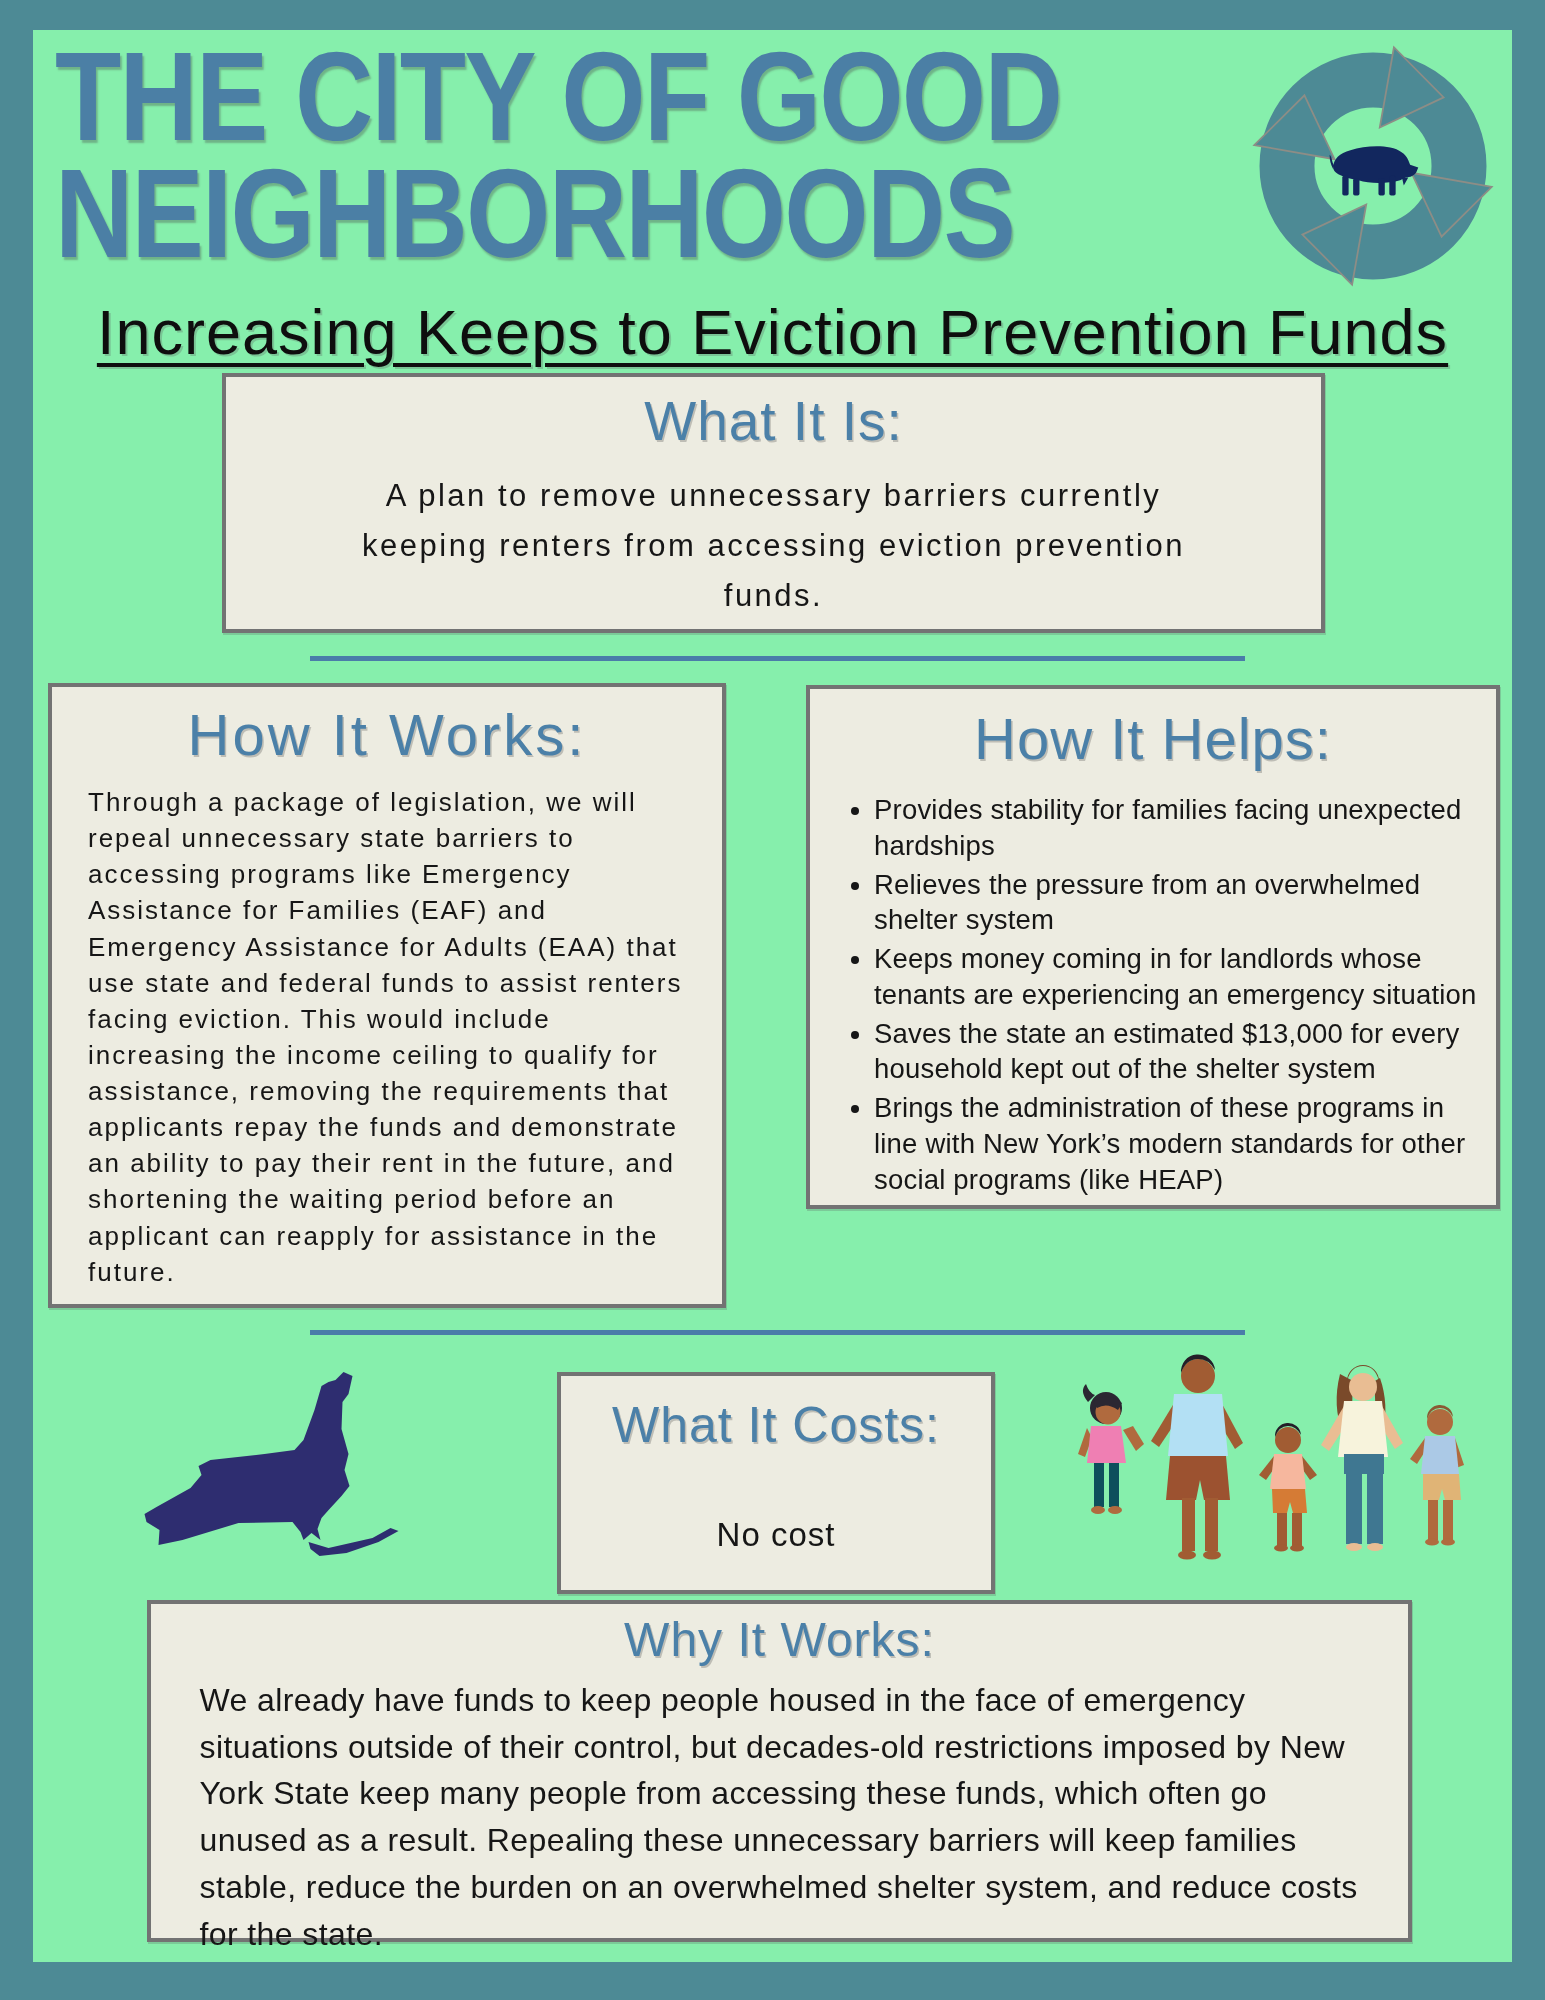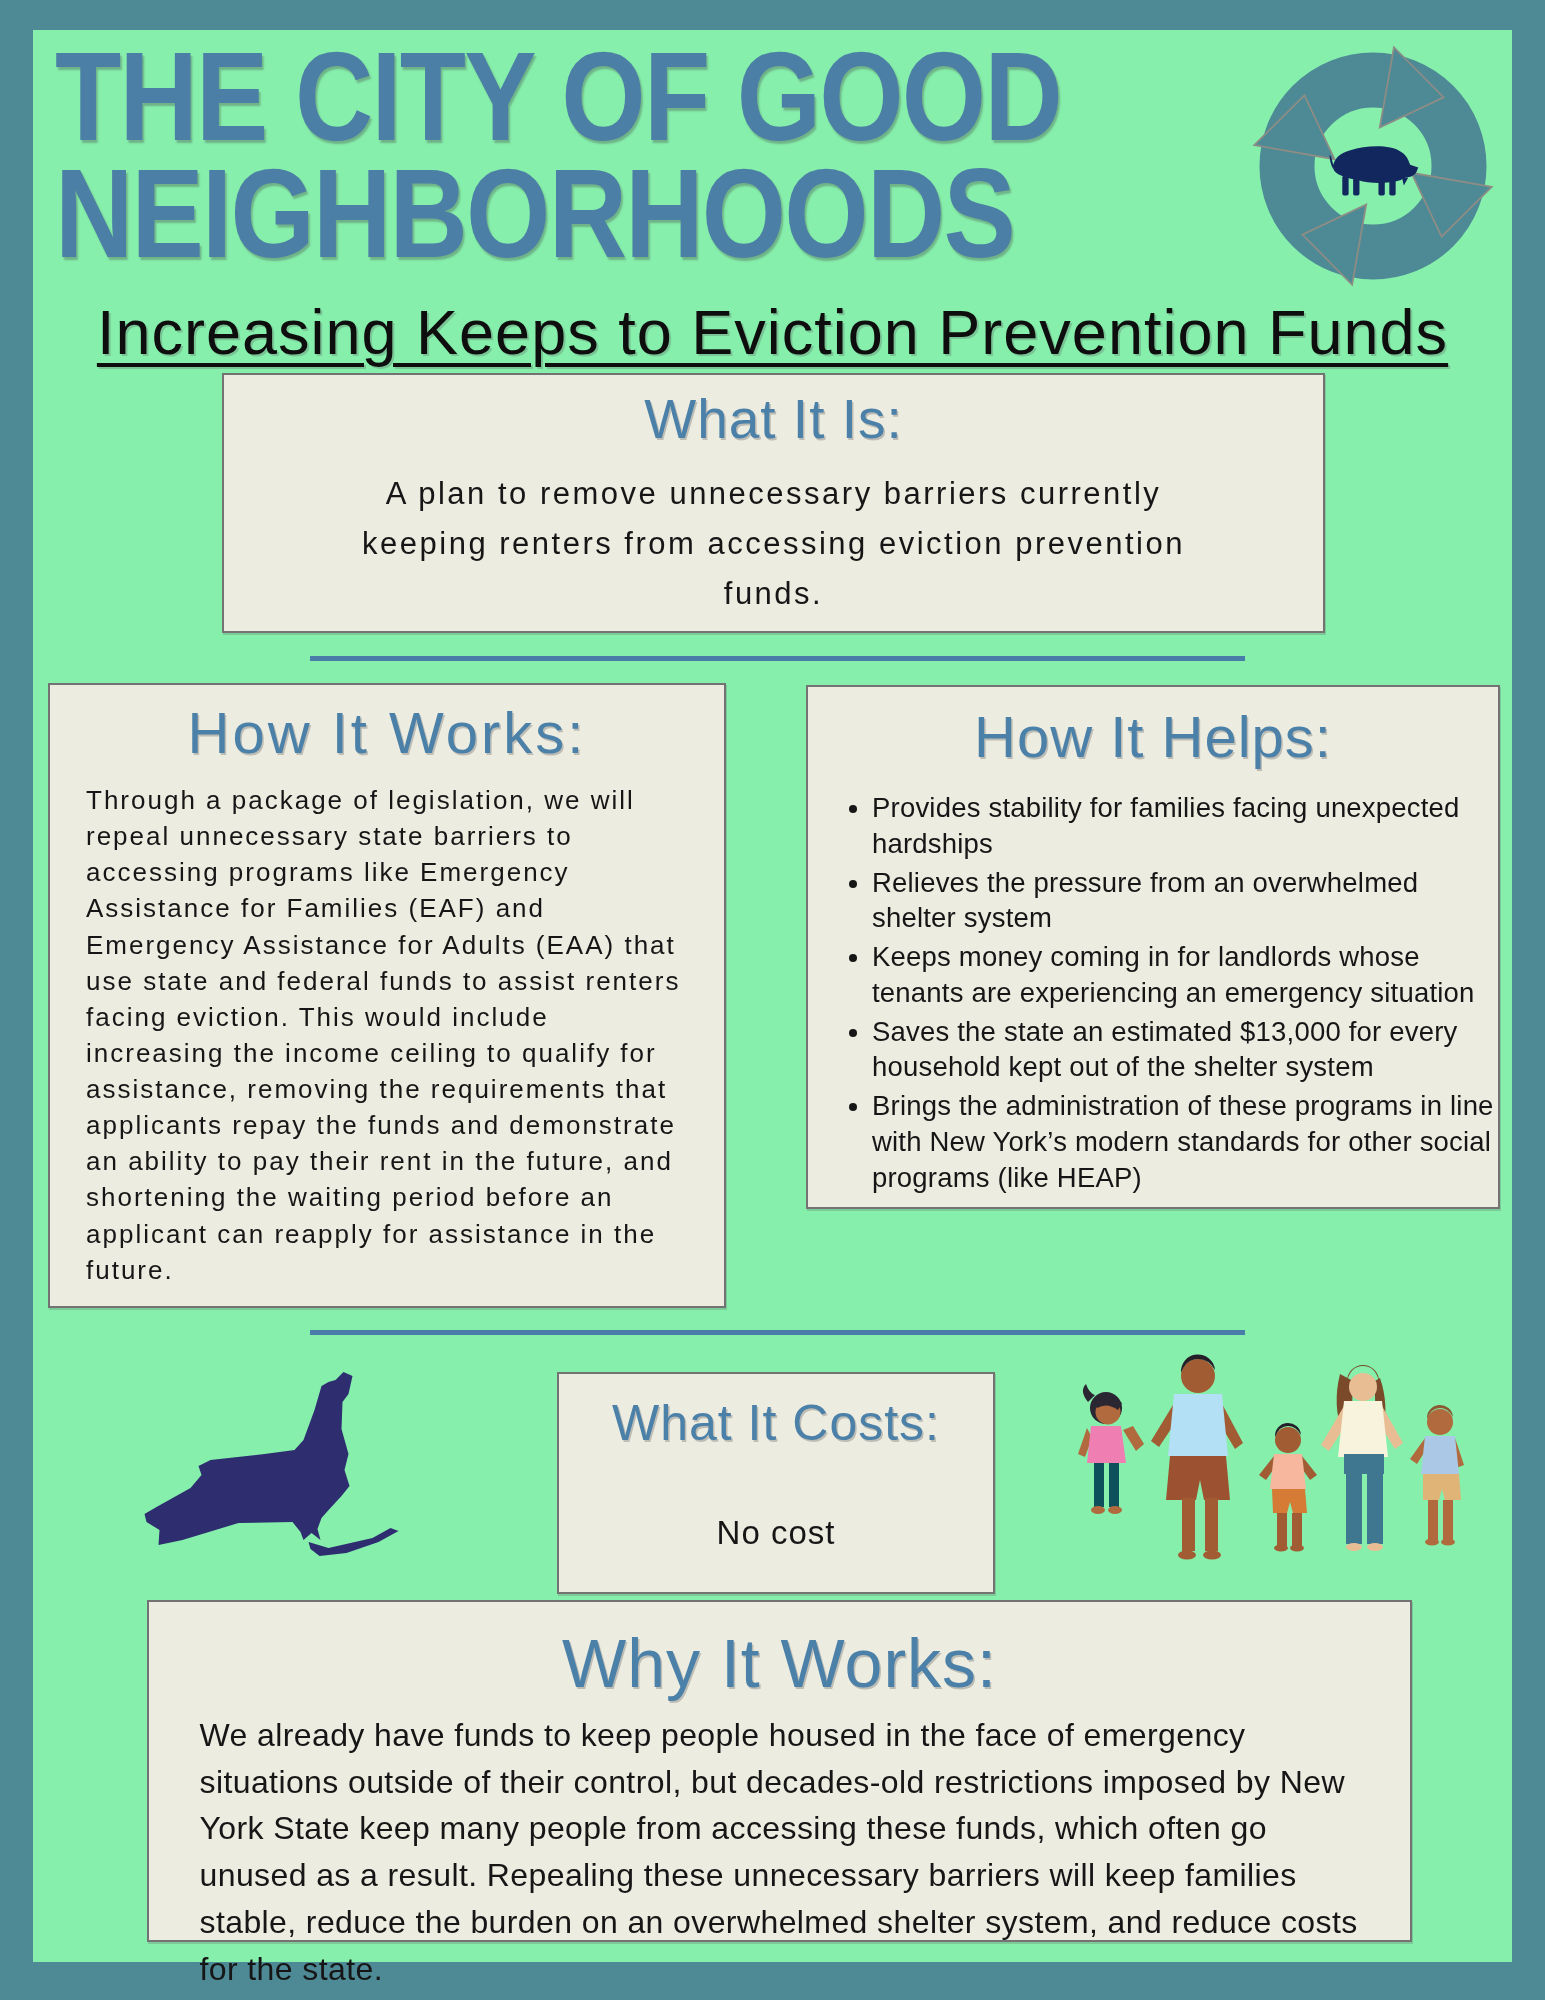--- a/index.html
+++ b/index.html
@@ -31,21 +31,21 @@
     text-shadow:2px 2px 0 rgba(90,90,90,.28);
     white-space:nowrap;
   }
   .subtitle span{
     text-decoration:underline;
     text-decoration-thickness:4px;
     text-underline-offset:9px;
   }
   .panel{
     position:absolute;background:#edece1;
-    border:2px solid #737373;box-sizing:border-box;
+    border:4px solid #737373;box-sizing:border-box;
     box-shadow:1px 2px 0 rgba(90,90,90,.25);
   }
   .panel-heading{
     text-align:center;color:#4b80a8;font-weight:400;
     text-shadow:1.5px 1.5px 0 rgba(70,70,70,.28);
   }
   #what-it-is{left:222px;top:373px;width:1103px;height:260px;}
   #what-it-is .panel-heading{font-size:55px;margin-top:12px;letter-spacing:1px;}
   #what-it-is .body{
     margin:18px auto 0;width:900px;text-align:center;
@@ -67,21 +67,21 @@
   .divider{position:absolute;left:310px;width:935px;height:5px;background:#4a7ca9;}
   #divider-1{top:656px;}
   #divider-2{top:1330px;}
   #what-it-costs{left:557px;top:1372px;width:438px;height:222px;}
   #what-it-costs .panel-heading{font-size:50px;margin-top:20px;letter-spacing:1px;white-space:nowrap;}
   #what-it-costs .body{
     margin-top:62px;text-align:center;
     font-size:33px;letter-spacing:1px;color:#161616;
   }
   #why-it-works{left:147px;top:1600px;width:1265px;height:342px;}
-  #why-it-works .panel-heading{font-size:68px;margin-top:22px;letter-spacing:1px;}
+  #why-it-works .panel-heading{font-size:48px;margin-top:8px;letter-spacing:1px;}
   #why-it-works .body{
     margin:10px auto 0;width:1160px;text-align:left;
     font-size:32px;line-height:1.46;letter-spacing:.4px;color:#161616;
   }
   .logo{position:absolute;left:1240px;top:33px;width:266px;height:266px;}
   .ny-map{position:absolute;left:140px;top:1372px;width:285px;height:196px;}
   .family{position:absolute;left:1048px;top:1336px;width:430px;height:310px;}
 </style>
 </head>
 <body>

